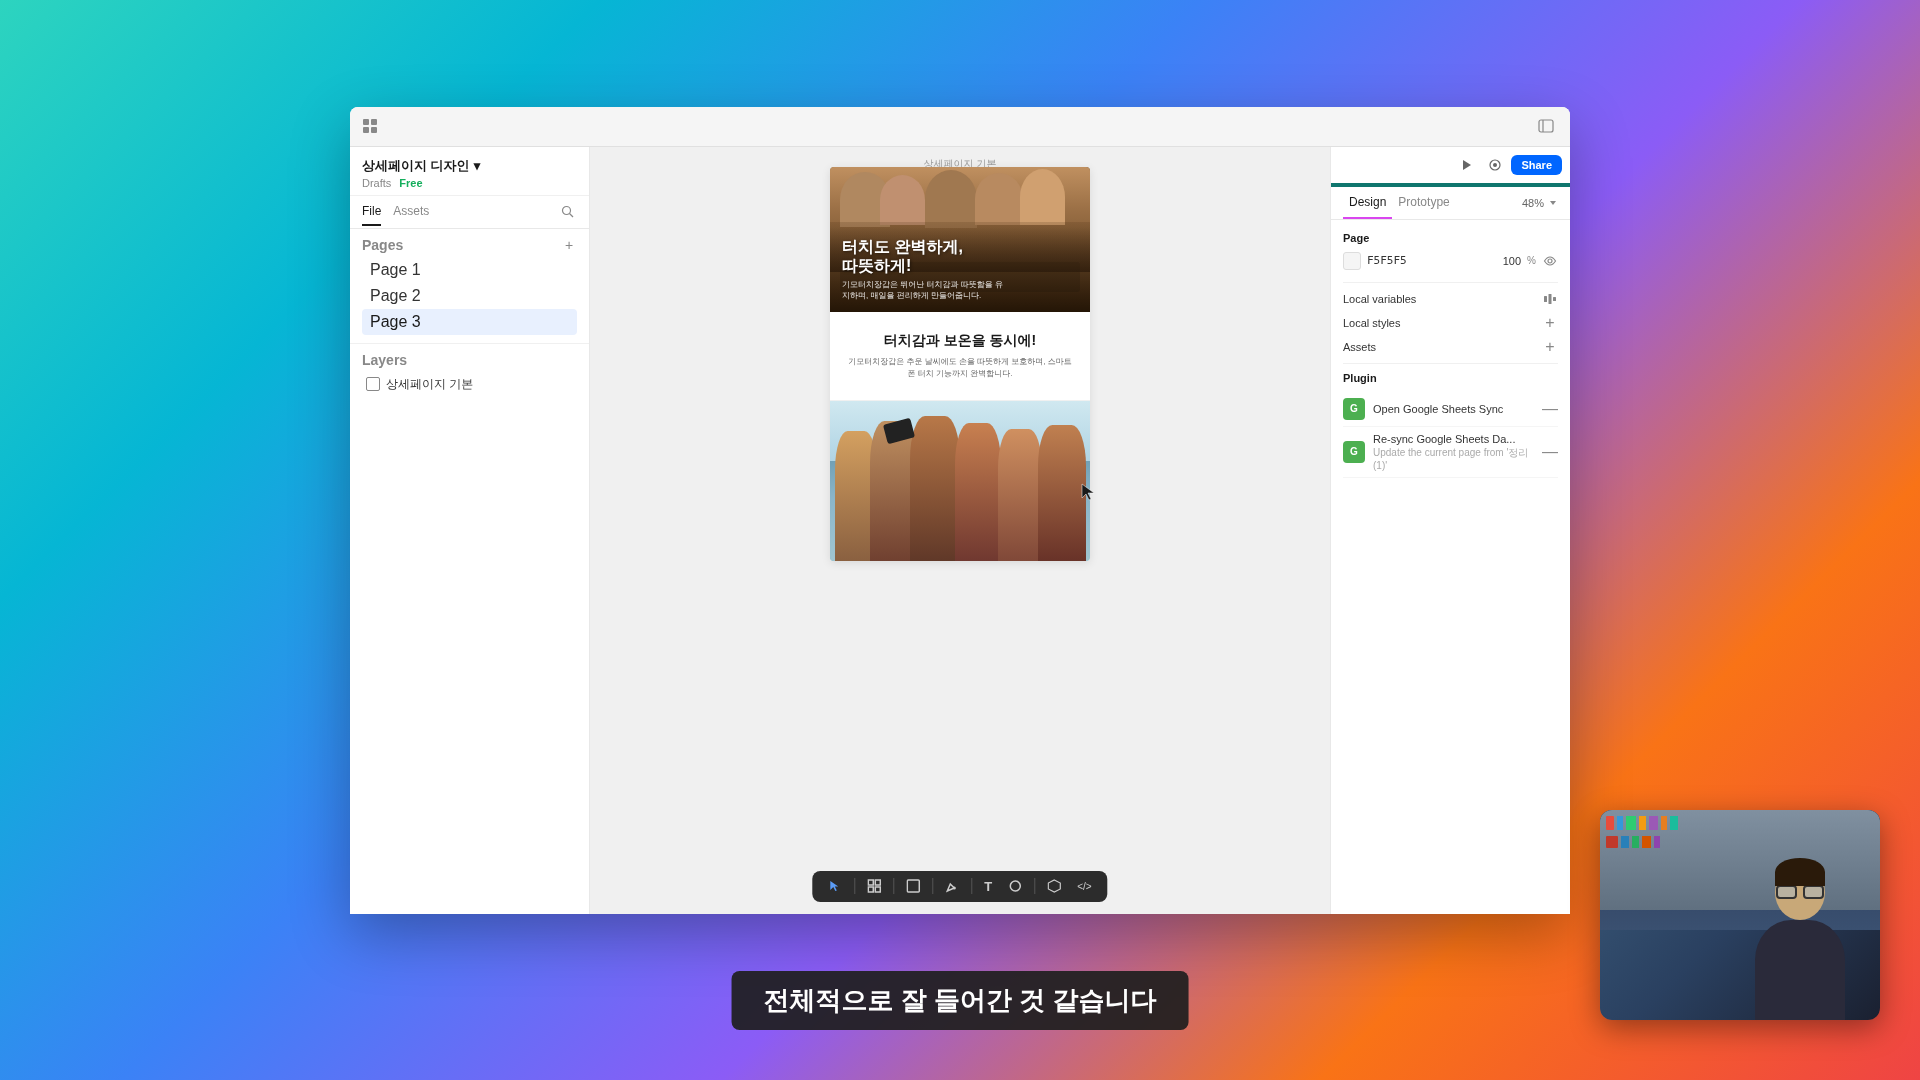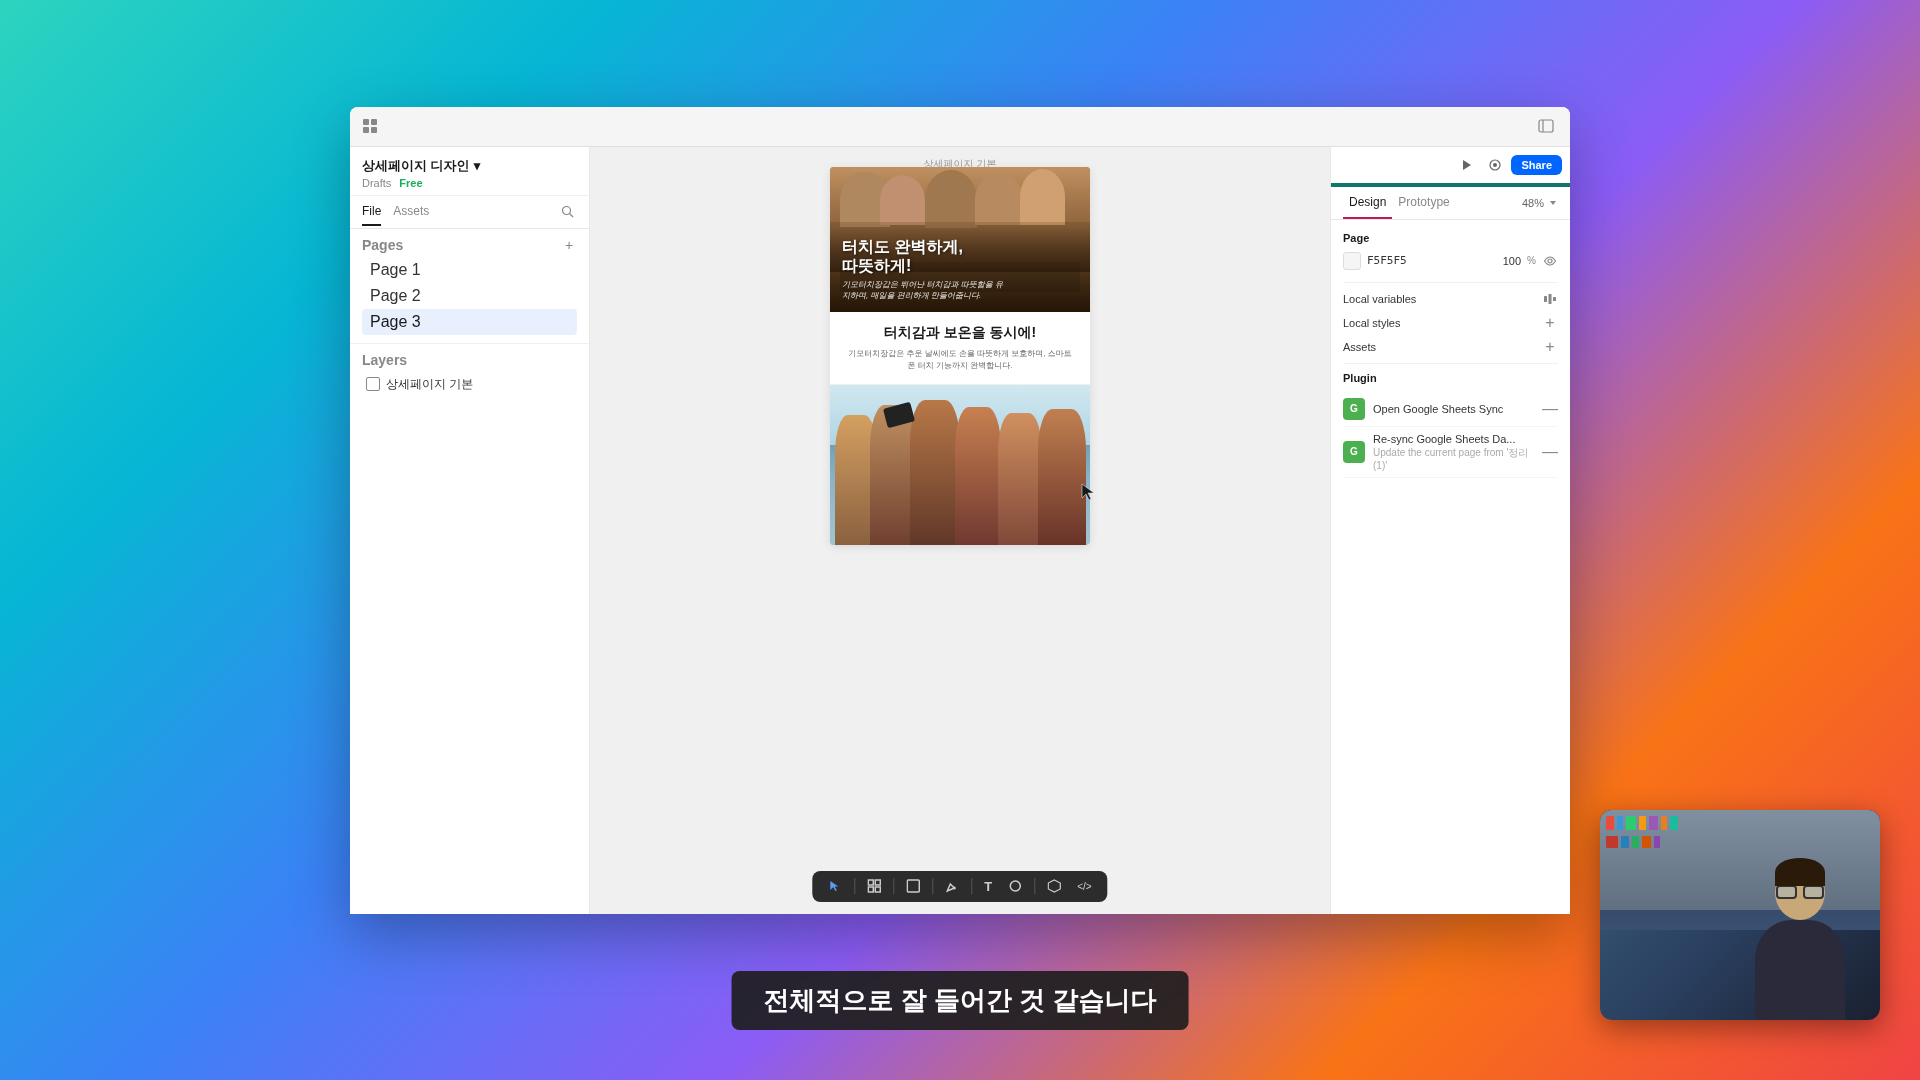--- a/index.html
+++ b/index.html
@@ -262,25 +262,24 @@
       color: #ffffff;
       line-height: 1.2;
       text-shadow: 1px 1px 3px rgba(0,0,0,0.5);
     }
 
     .frame-overlay-desc {
       font-size: 8px;
       color: rgba(255,255,255,0.9);
       margin-top: 4px;
       line-height: 1.4;
-      font-style: italic;
     }
 
     .frame-text-section {
-      padding: 12px 14px;
+      padding: 20px 14px;
       background: #ffffff;
       border-bottom: 1px solid #f0f0f0;
     }
 
     .frame-section-title {
       font-size: 14px;
       font-weight: 700;
       color: #1a1a1a;
       text-align: center;
       margin-bottom: 6px;
@@ -385,21 +384,21 @@
     .right-tab {
       font-size: 12px;
       color: #888;
       padding: 8px 6px;
       cursor: pointer;
       border-bottom: 2px solid transparent;
     }
 
     .right-tab.active {
       color: #1a1a1a;
-      border-bottom: 2px solid #be185d;
+      border-bottom: 2px solid #d946ef;
       font-weight: 500;
     }
 
     .zoom-control {
       margin-left: auto;
       display: flex;
       align-items: center;
       gap: 4px;
       font-size: 11px;
       color: #666;

